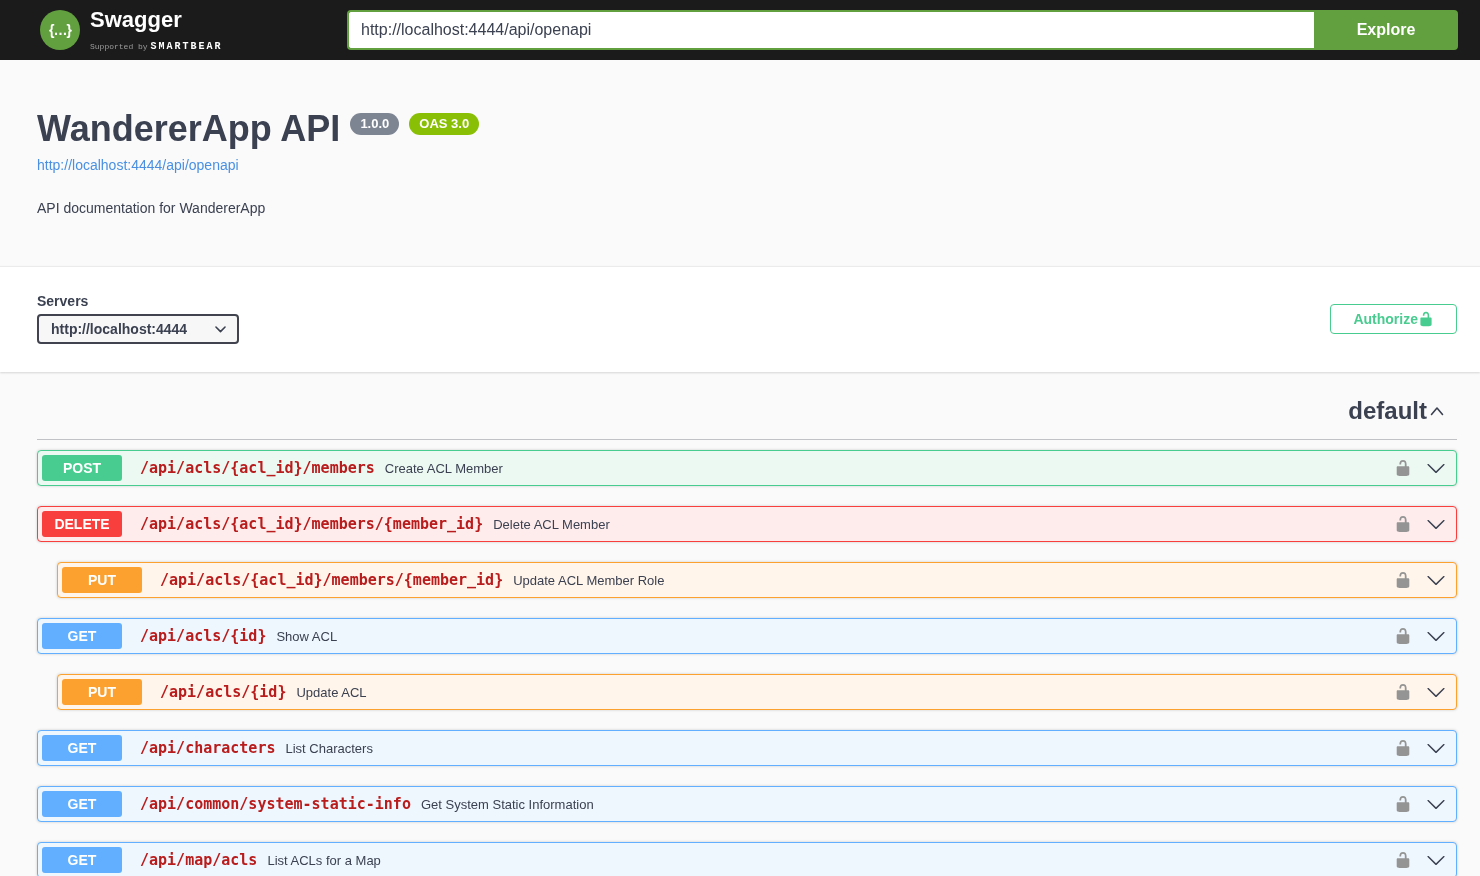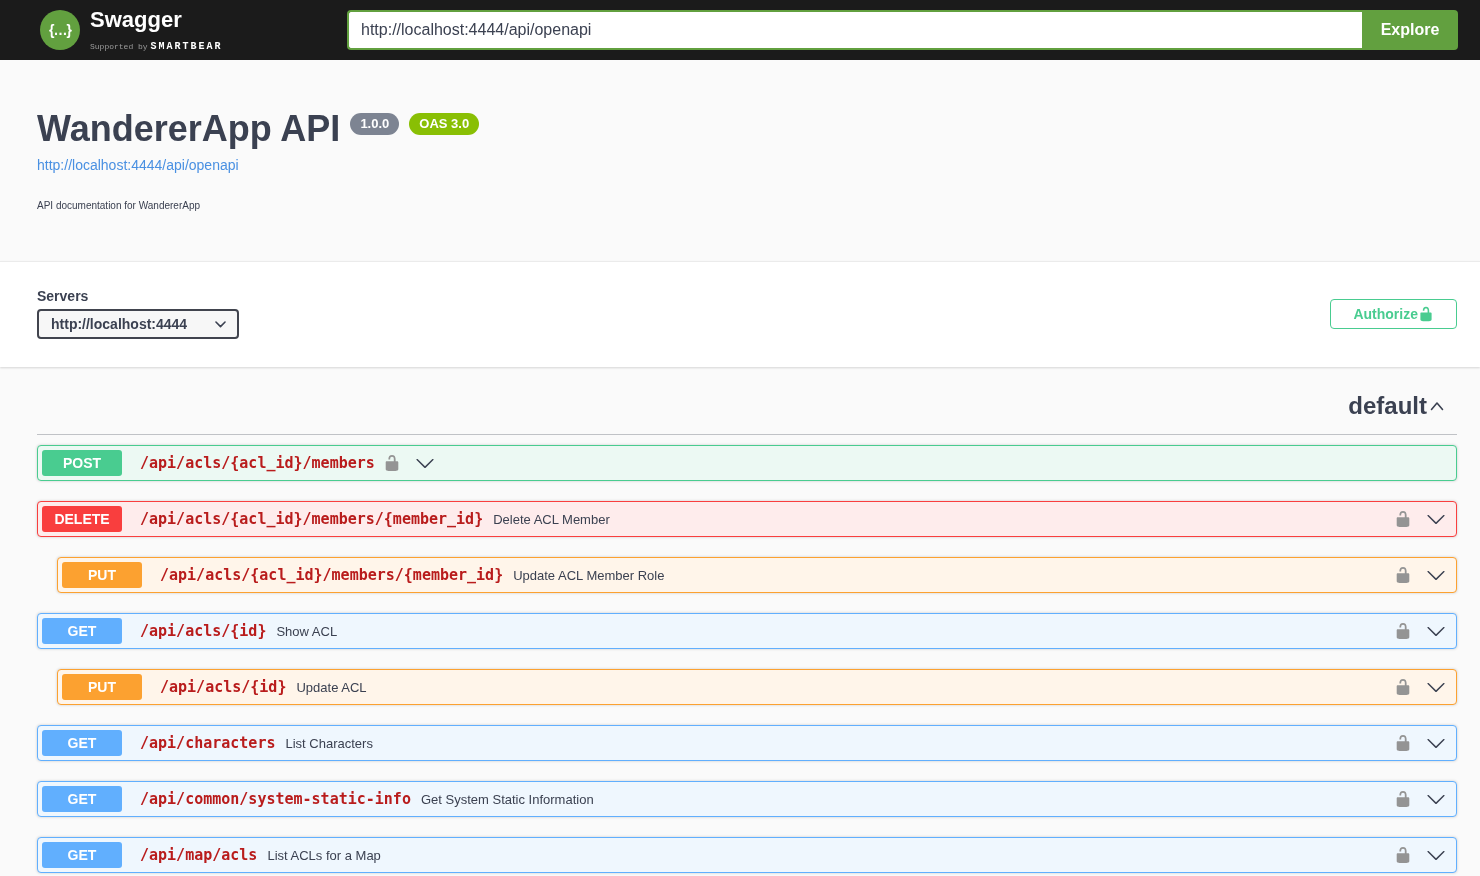--- a/index.html
+++ b/index.html
@@ -26,33 +26,33 @@
   .logo-tagline { font-size:8px; color:#9b9b9b; margin-top:10px;font-family:Liberation Mono, monospace; }
   .tag-brand { color:#fff; font-weight:700; font-size:10px; letter-spacing:2px; margin-left:3px; }
 
   .explore-form { flex:1; display:flex; align-items:stretch; }
   .url-input {
     flex:1; height:40px; border:2px solid var(--brand-green,#62a03f);
     border-right:none; border-radius:4px 0 0 4px; padding:0 12px;
     font-size:16px; color:#3b4151; outline:none; font-family:inherit; background:#fff;
   }
   .explore-btn {
-    width:96px; height:40px; background: var(--brand-green,#62a03f);
+    width:144px; height:40px; background: var(--brand-green,#62a03f);
     border:none; border-radius:0 4px 4px 0; color:#fff;
     font-weight:700; font-size:16px; cursor:pointer; font-family:inherit;
   }
 
   
   .info { padding:48px 23px 50px 37px; }
   .api-title { margin:0; font-size:36px; font-weight:700; color:#3b4151; display:flex; align-items:flex-start; gap:10px; line-height:1.15; }
   .badge { border-radius:57px; color:#fff; font-size:13px; font-weight:700; padding:4px 10px; margin-top:5px; line-height:1.1; }
   .badge-version { background: var(--version-badge-bg,#7d8492); }
   .badge-oas { background: var(--oas-badge-bg,#89bf04); }
   .spec-link { display:inline-block; margin-top:8px; color:var(--link-blue,#4990e2); font-size:14px; text-decoration:none; cursor:pointer; }
-  .api-desc { margin:26px 0 0; font-size:10px; color:#3b4151; }
+  .api-desc { margin:26px 0 0; font-size:14px; color:#3b4151; }
 
   
   .scheme-container {
     background:#fff; border-top:1px solid rgba(0,0,0,.08);
     box-shadow:0 1px 2px 0 rgba(0,0,0,.15);
     padding:26px 23px 28px 37px;
   }
   .scheme-inner { display:flex; justify-content:space-between; align-items:center; }
   .servers-label { display:block; font-size:14px; font-weight:700; margin-bottom:5px; color:#3b4151; }
   .select-wrap { position:relative; display:inline-block; }
@@ -169,20 +169,21 @@
     <button class="collapse-btn">
       <svg class="chevron-up-svg" viewBox="0 0 20 20">
           <path d="M4.5 13.5 L10 7 L15.5 13.5" fill="none" stroke="#3b4151" stroke-width="1.6" stroke-linecap="round" stroke-linejoin="round"></path>
         </svg>
     </button>
   </div>
   <div class="operations">
   <div class="opblock op-post">
     <button class="opblock-summary-method">POST</button>
     <span class="opblock-path">/api/acls/{acl_id}/members</span>
+    <span class="opblock-desc">Create ACL Member</span>
     <button class="auth-btn">
       <svg class="lock-icon" viewBox="0 0 20 20">
             <path d="M15.8 8H14V5.6C14 2.703 12.665 1 10 1 7.334 1 6 2.703 6 5.6V6h2v-.801C8 3.754 8.797 3 10 3c1.203 0 2 .754 2 2.199V8H4c-.553 0-1 .646-1 1.199V17c0 .549.428 1.139.951 1.307l1.197.387C5.672 18.861 6.55 19 7.1 19h5.8c.549 0 1.428-.139 1.951-.307l1.196-.387c.524-.167.953-.757.953-1.306V9.199C17 8.646 16.352 8 15.8 8z"></path>
           </svg>
     </button>
     <svg class="arrow-down-svg" viewBox="0 0 20 20">
           <path d="M17.418 6.109c.272-.268.709-.268.979 0s.271.701 0 .969l-7.908 7.83c-.27.268-.707.268-.979 0l-7.908-7.83c-.27-.268-.27-.701 0-.969.271-.268.709-.268.979 0L10 13.25l7.418-7.141z"></path>
         </svg>
   </div>
 

